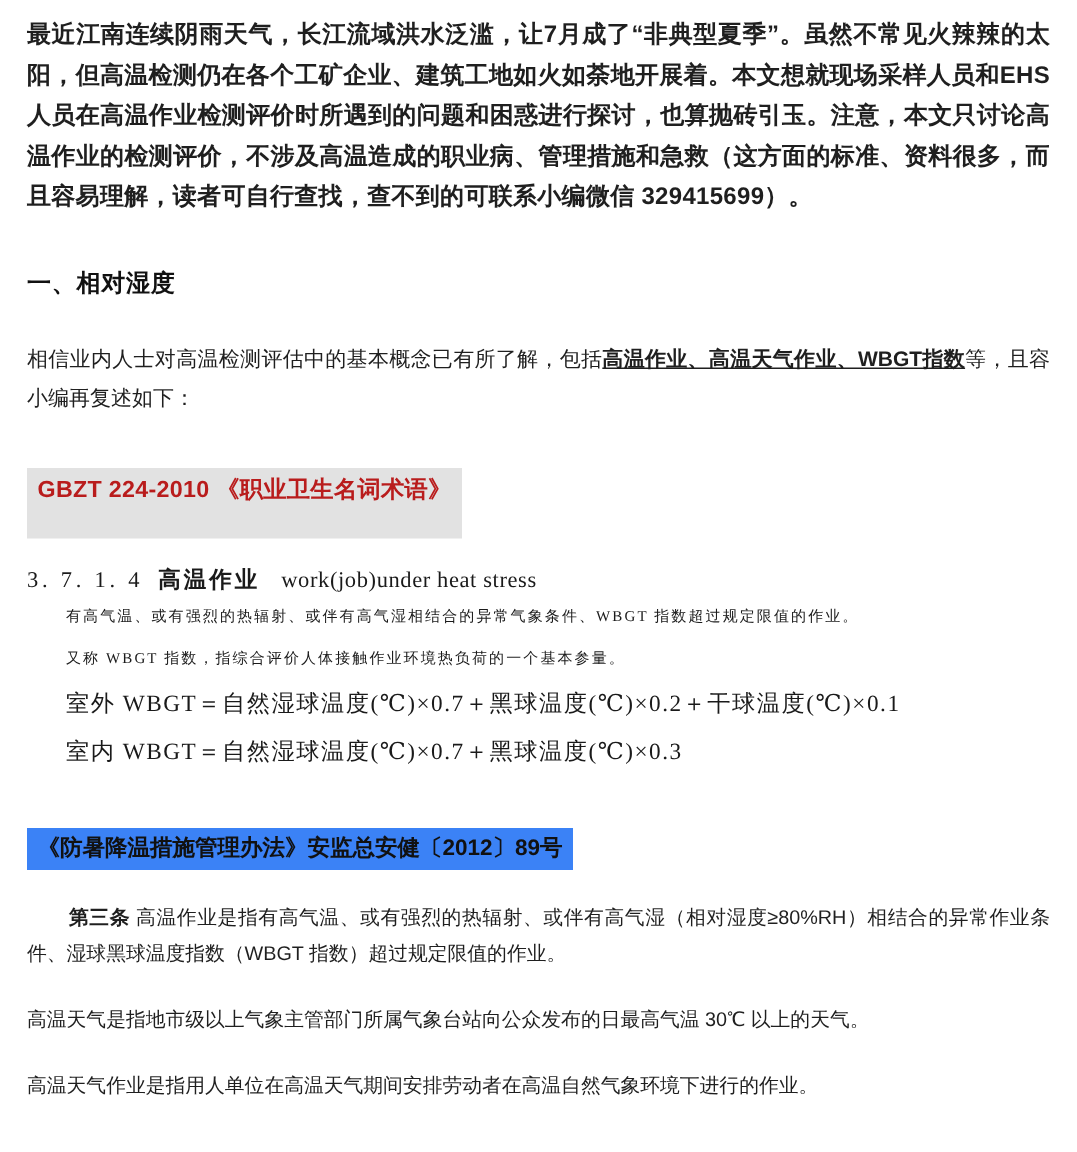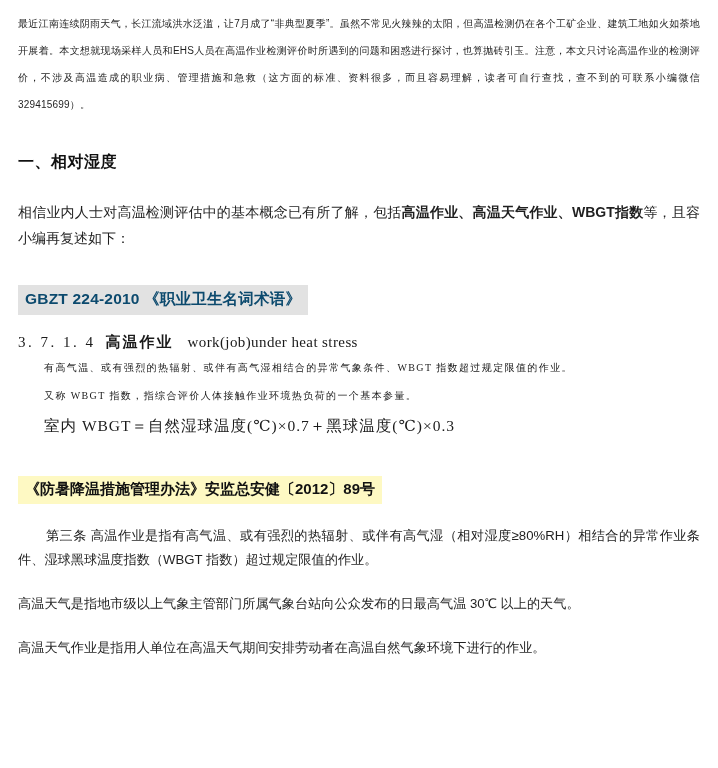--- a/index.html
+++ b/index.html
@@ -13,52 +13,53 @@
     font-family: "Liberation Sans", sans-serif;
     color: #2b2b2b;
     overflow: hidden;
   }
   .page {
     width: 718px;
     box-sizing: border-box;
     padding: 10px 18px 0 18px;
   }
   .intro {
-    font-size: 10px;
+    font-size: 16px;
     line-height: 27px;
     text-align: justify;
     letter-spacing: 0.2px;
     color: #1f1f1f;
     margin: 0 0 6px 0;
+    font-weight: bold;
   }
 
   .h1 {
     font-size: 16px;
     font-weight: 700;
     color: #111;
     margin: 34px 0 0 0;
     letter-spacing: 0.5px;
   }
 
   .para {
     font-size: 14px;
     line-height: 26px;
     text-align: justify;
     color: #1f1f1f;
     margin: 26px 0 0 0;
   }
-  .para b { font-weight: 700; }
+  .para b { font-weight: 700; text-decoration: underline; }
 
   .std-title {
     display: inline-block;
     font-size: 15.5px;
     font-weight: 700;
-    color: #0c4a6e;
+    color: #b91c1c;
     background: #e2e2e2;
-    padding: 4px 7px 5px 7px;
+    padding: 4px 7px 22px 7px;
     margin: 34px 0 0 0;
     letter-spacing: 0.2px;
   }
 
   
   .scan {
     margin: 18px 0 0 0;
     font-family: "Liberation Serif", "DejaVu Serif", serif;
     color: #1a1a1a;
   }
@@ -91,33 +92,33 @@
     letter-spacing: 1px;
     padding-left: 26px;
     margin-top: 4px;
   }
 
   .law-title {
     display: inline-block;
     font-size: 15px;
     font-weight: 700;
     color: #111;
-    background: #fef9c3;
+    background: #3b82f6;
     padding: 4px 7px 5px 7px;
     margin: 36px 0 0 0;
   }
   .law-para {
     font-size: 13.2px;
     line-height: 24px;
     text-align: justify;
     color: #1f1f1f;
     margin: 20px 0 0 0;
   }
   .law-para .lead {
-    font-weight: 400;
+    font-weight: 700;
     margin-right: 4px;
   }
   .indent { text-indent: 28px; }
 </style>
 </head>
 <body>
 
 <div class="page">
 
   <p class="intro">最近江南连续阴雨天气，长江流域洪水泛滥，让7月成了“非典型夏季”。虽然不常见火辣辣的太阳，但高温检测仍在各个工矿企业、建筑工地如火如荼地开展着。本文想就现场采样人员和EHS人员在高温作业检测评价时所遇到的问题和困惑进行探讨，也算抛砖引玉。注意，本文只讨论高温作业的检测评价，不涉及高温造成的职业病、管理措施和急救（这方面的标准、资料很多，而且容易理解，读者可自行查找，查不到的可联系小编微信 329415699）。</p>
@@ -130,20 +131,21 @@
 
   <div class="scan">
 
     <div class="scan-clause">
       <span class="num">3. 7. 1. 4</span><span class="term">高温作业</span><span class="en">work(job)under heat stress</span>
     </div>
     <div class="scan-body">有高气温、或有强烈的热辐射、或伴有高气湿相结合的异常气象条件、WBGT 指数超过规定限值的作业。</div>
 
     <div class="scan-body">又称 WBGT 指数，指综合评价人体接触作业环境热负荷的一个基本参量。</div>
 
+    <div class="scan-formula">室外 WBGT＝自然湿球温度(℃)×0.7＋黑球温度(℃)×0.2＋干球温度(℃)×0.1</div>
     <div class="scan-formula">室内 WBGT＝自然湿球温度(℃)×0.7＋黑球温度(℃)×0.3</div>
 
   </div>
 
   <div class="law-title">《防暑降温措施管理办法》安监总安健〔2012〕89号</div>
 
   <p class="law-para indent"><span class="lead">第三条</span><span>高温作业是指有高气温、或有强烈的热辐射、或伴有高气湿（相对湿度≥80%RH）相结合的异常作业条件、湿球黑球温度指数（WBGT 指数）超过规定限值的作业。</span></p>
 
   <p class="law-para">高温天气是指地市级以上气象主管部门所属气象台站向公众发布的日最高气温 30℃ 以上的天气。</p>
 

